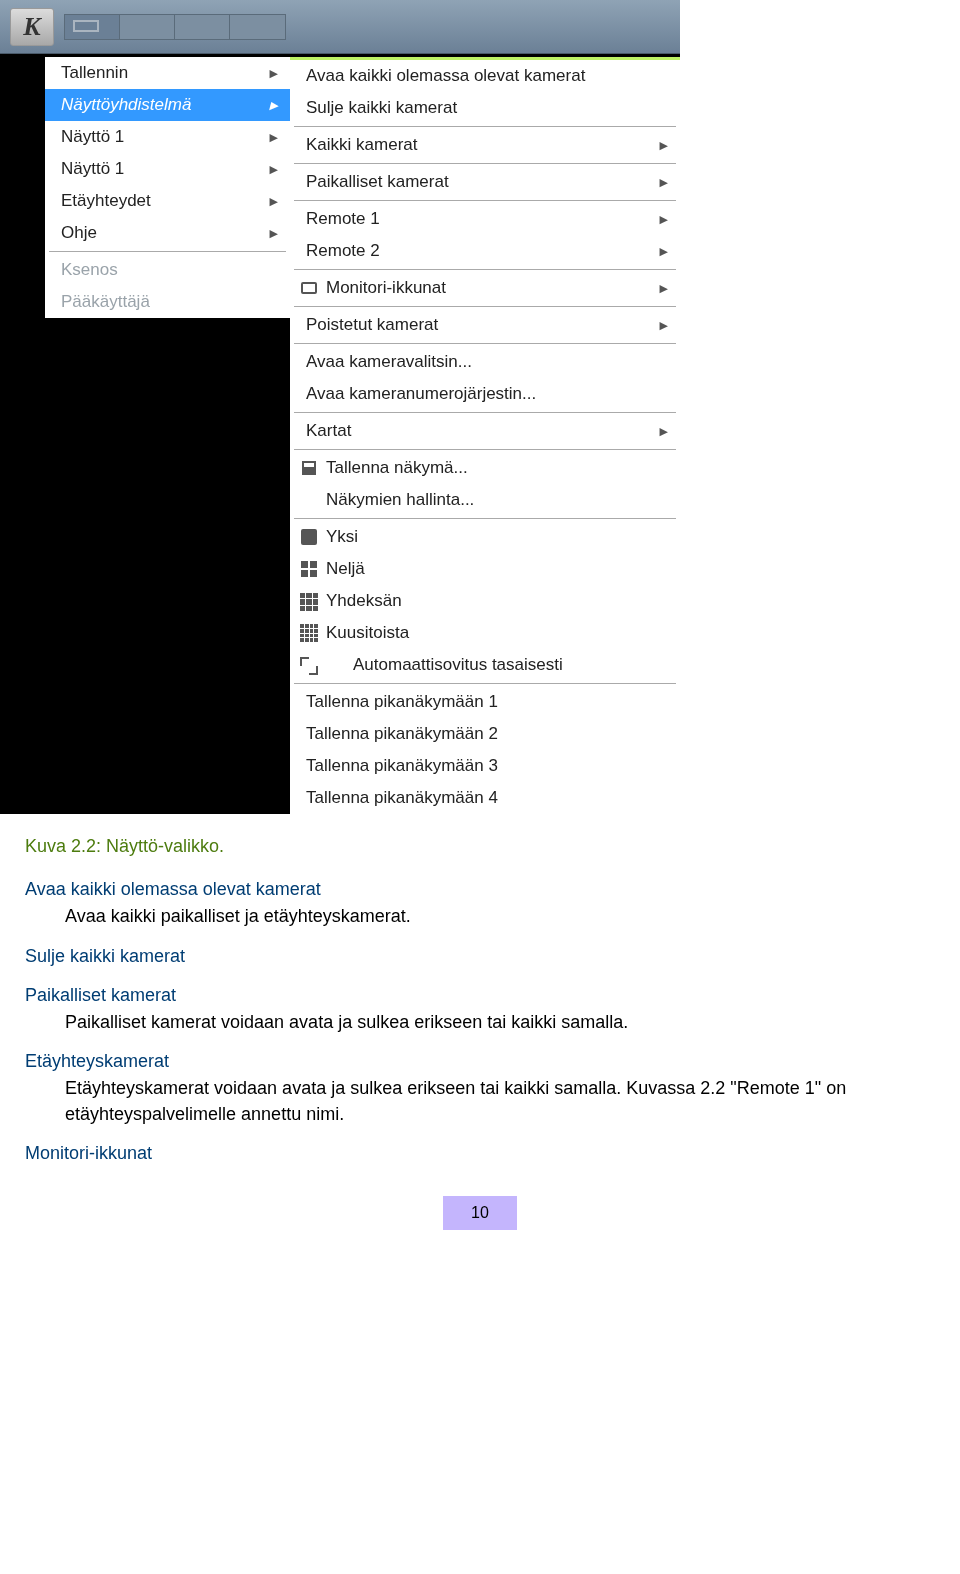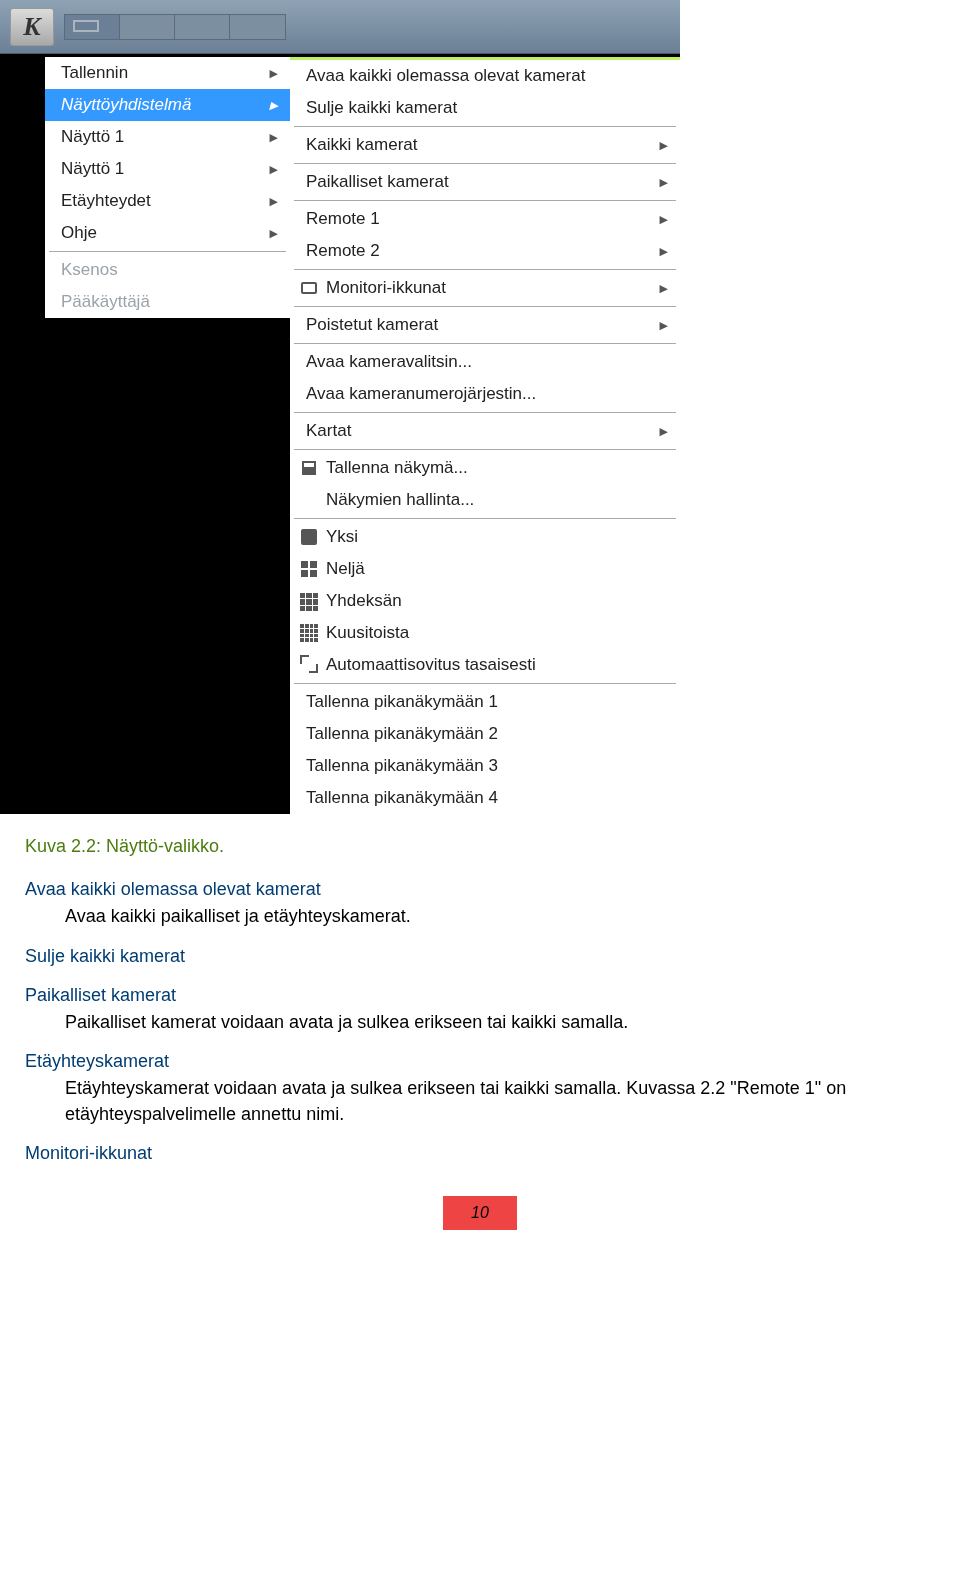--- a/index.html
+++ b/index.html
@@ -40,21 +40,21 @@
 .icon-auto::before,.icon-auto::after{content:"";position:absolute;width:7px;height:7px;border:2px solid #555;}
 .icon-auto::before{top:0;left:0;border-right:none;border-bottom:none;}
 .icon-auto::after{bottom:0;right:0;border-left:none;border-top:none;}
 .black-strip{background:#000;height:3px;}
 .menu-left-black{background:#000;flex:1;}
 .doc-content{padding:20px 25px;color:#003d73;font-size:18px;line-height:1.4;}
 .caption{color:#4d7c0f;margin-bottom:18px;}
 .term{color:#003d73;font-weight:normal;margin-top:14px;}
 .desc{color:#000;margin-left:40px;margin-top:2px;margin-bottom:4px;}
 .page-num{text-align:center;margin-top:30px;}
-.page-box{display:inline-block;background:#ef4444;padding:6px 28px;color:#000;font-size:16px;font-style:italic;}
+.page-box{display:inline-block;background:#c4b5fd;padding:6px 28px;color:#000;font-size:16px;}
 </style>
 </head>
 <body>
 
 <div class="app-window">
   <div class="titlebar">
     <div class="k-button">K</div>
     <div class="tb-boxes">
       <div class="tb-box filled tb-mini"></div>
       <div class="tb-box"></div>
@@ -227,21 +227,21 @@
                 <div></div>
                 <div></div>
                 <div></div>
                 <div></div>
               </span>
             </span>
             <span>Kuusitoista</span>
           </span>
         </div>
       <div class="menu-item with-icon">
-          <span style="display:flex;align-items:flex-start;">
+          <span style="display:flex;align-items:flex-end;gap:27px;">
             <span class="icon-slot">
               <span class="icon-auto"></span>
             </span>
             <span>Automaattisovitus tasaisesti</span>
           </span>
         </div>
       <div class="menu-sep"></div>
       <div class="menu-item">
           <span>Tallenna pikanäkymään 1</span>
         </div>

